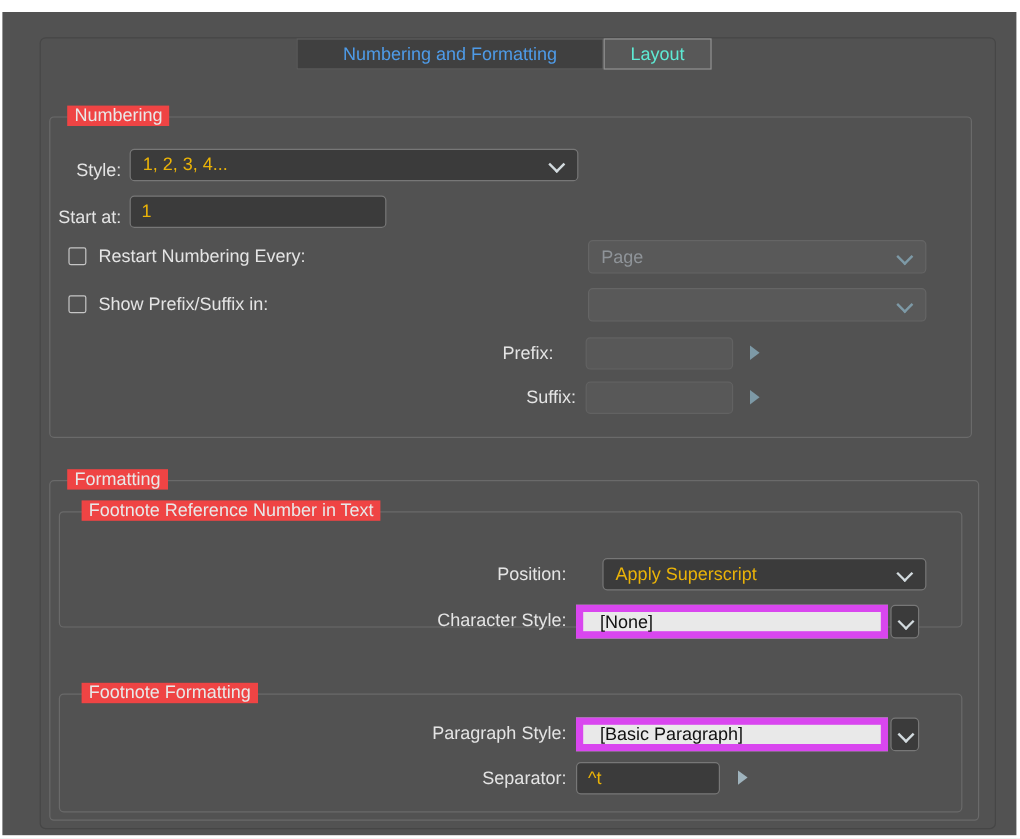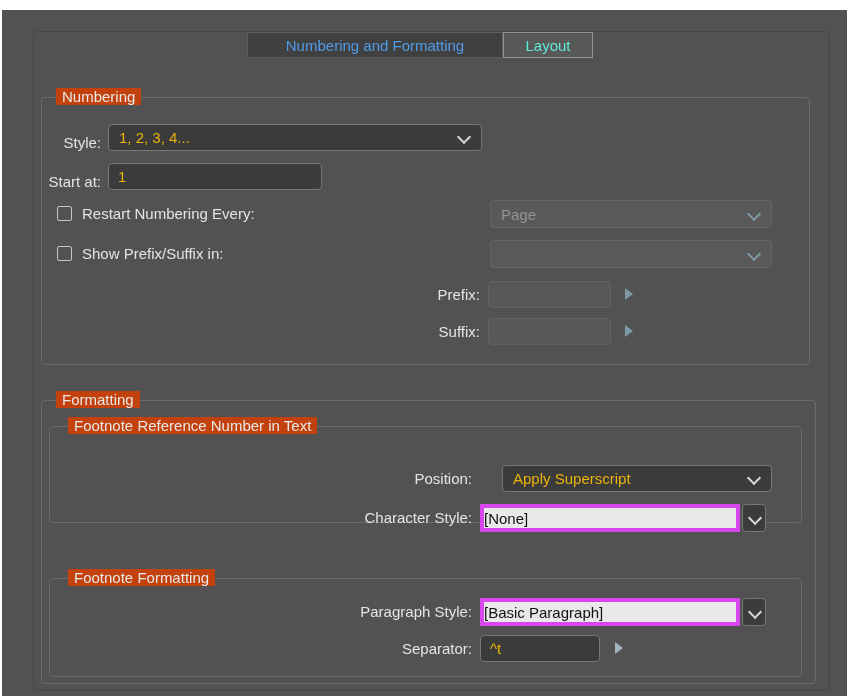--- a/index.html
+++ b/index.html
@@ -9,36 +9,36 @@
   .canvas{position:absolute;left:2px;top:10px;width:845px;height:686px;background:#525252;}
   .panel{position:absolute;left:31px;top:21px;width:795px;height:658px;
          border:1px solid #464646;border-radius:5px;}
   
   .tab{position:absolute;top:22px;height:26px;display:flex;align-items:center;justify-content:center;
        box-sizing:border-box;cursor:default;}
   .tab-active{left:245px;width:256px;background:#404040;border:1px solid #5f5f5f;color:#4e9be8;}
   .tab-idle{left:501px;width:90px;background:#585858;border:1px solid #929292;color:#5eead4;}
   
   .group{position:absolute;box-sizing:border-box;border:1px solid #6a6a6a;border-radius:4px;}
-  .group-label{position:absolute;top:-10px;left:14px;background:#c2410c;padding:0 6px;color:#e8e8e8;}
+  .group-label{position:absolute;top:-10px;left:14px;background:#ef4444;padding:0 6px;color:#e8e8e8;}
   
   .lbl{position:absolute;text-align:right;color:#e4e4e4;}
   
   .fld-dark{position:absolute;box-sizing:border-box;background:#3b3b3b;border:1px solid #777777;
             border-radius:4px;color:#eab308;font-size:15px;padding:0 0 0 10px;
             font-family:"Liberation Sans", sans-serif;display:flex;align-items:center;}
   input.fld-dark{padding-left:9px;}
   .dd-disabled{position:absolute;box-sizing:border-box;background:#595959;border:1px solid #656565;
                border-radius:4px;color:#8f9499;display:flex;align-items:center;padding-left:10px;}
   .fld-dis{position:absolute;box-sizing:border-box;background:#585858;border:1px solid #626262;
            border-radius:4px;color:#9a9a9a;padding-left:8px;font-size:15px;
            font-family:"Liberation Sans", sans-serif;}
   
-  .fld-light{position:absolute;box-sizing:border-box;background:#e9e9e9;border:4px solid #d946ef;
-             color:#111111;display:flex;align-items:center;padding-left:0;}
+  .fld-light{position:absolute;box-sizing:border-box;background:#e9e9e9;border:6px solid #d946ef;
+             color:#111111;display:flex;align-items:center;padding-left:14px;}
   .dd-btn{position:absolute;box-sizing:border-box;background:#3b3b3b;border:1px solid #777777;
           border-radius:4px;}
   
   .chev{position:absolute;width:8px;height:8px;border-right:2px solid #d3dbdf;
         border-bottom:2px solid #d3dbdf;transform:rotate(45deg);}
   .chev-in{right:12px;top:7px;}
   .chev-dim{border-color:#7d99a6;}
   
   .tri{position:absolute;width:0;height:0;border-top:6px solid transparent;
        border-bottom:6px solid transparent;border-left:8px solid #7d99a6;}
@@ -82,21 +82,21 @@
       <span class="chev chev-in chev-dim" style="top:8px;"></span>
     </div>
 
     <input type="checkbox" class="cbx" style="left: 55px; top: 236px;">
     <span class="chk-lbl" style="left:80px;top:235px;">Show Prefix/Suffix in:</span>
     <div class="dd-disabled" style="left:488px;top:230px;width:282px;height:28px;">
       <span></span>
       <span class="chev chev-in chev-dim" style="top:8px;"></span>
     </div>
 
-    <span class="lbl" style="left:398px;top:271px;width:80px;line-height:27px;">Prefix:</span>
+    <span class="lbl" style="left:398px;top:271px;width:80px;line-height:27px;text-align:center;">Prefix:</span>
     <input class="fld-dis" style="left: 486px; top: 271px; width: 123px; height: 27px;" value="">
     <span class="tri" style="left:623px;top:278px;"></span>
 
     <span class="lbl" style="left:398px;top:308px;width:80px;line-height:27px;">Suffix:</span>
     <input class="fld-dis" style="left: 486px; top: 308px; width: 123px; height: 27px;" value="">
     <span class="tri" style="left:623px;top:315px;"></span>
 
     <div class="group" style="left:39px;top:390px;width:775px;height:284px;">
       <span class="group-label">Formatting</span>
     </div>

